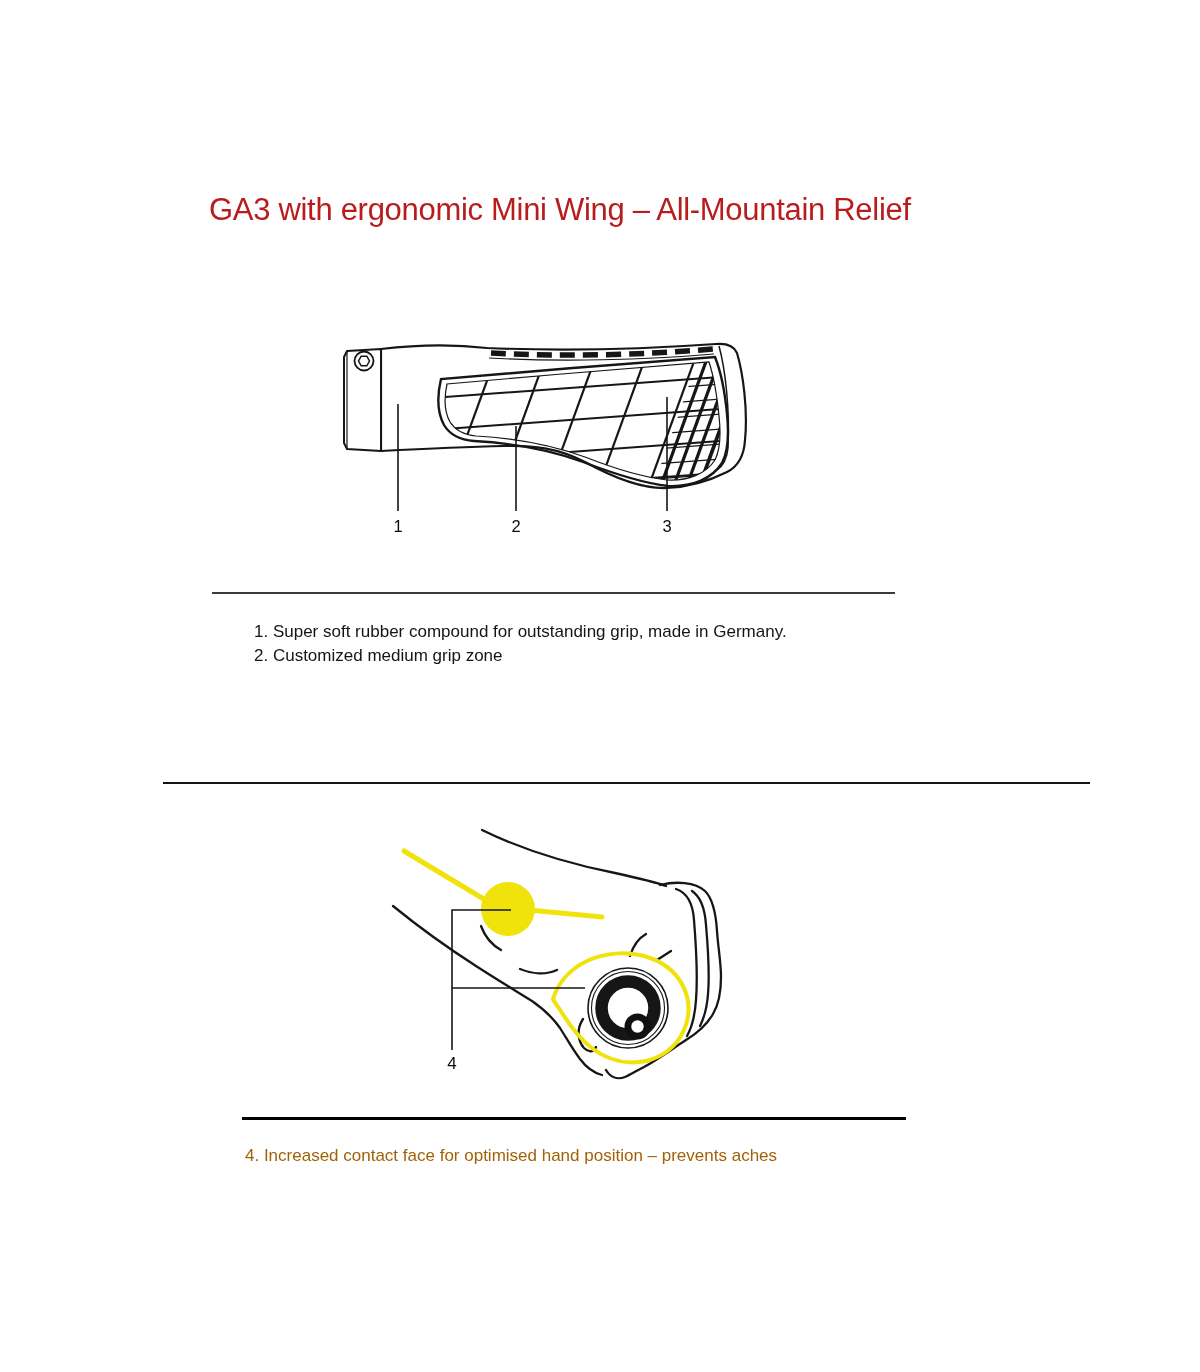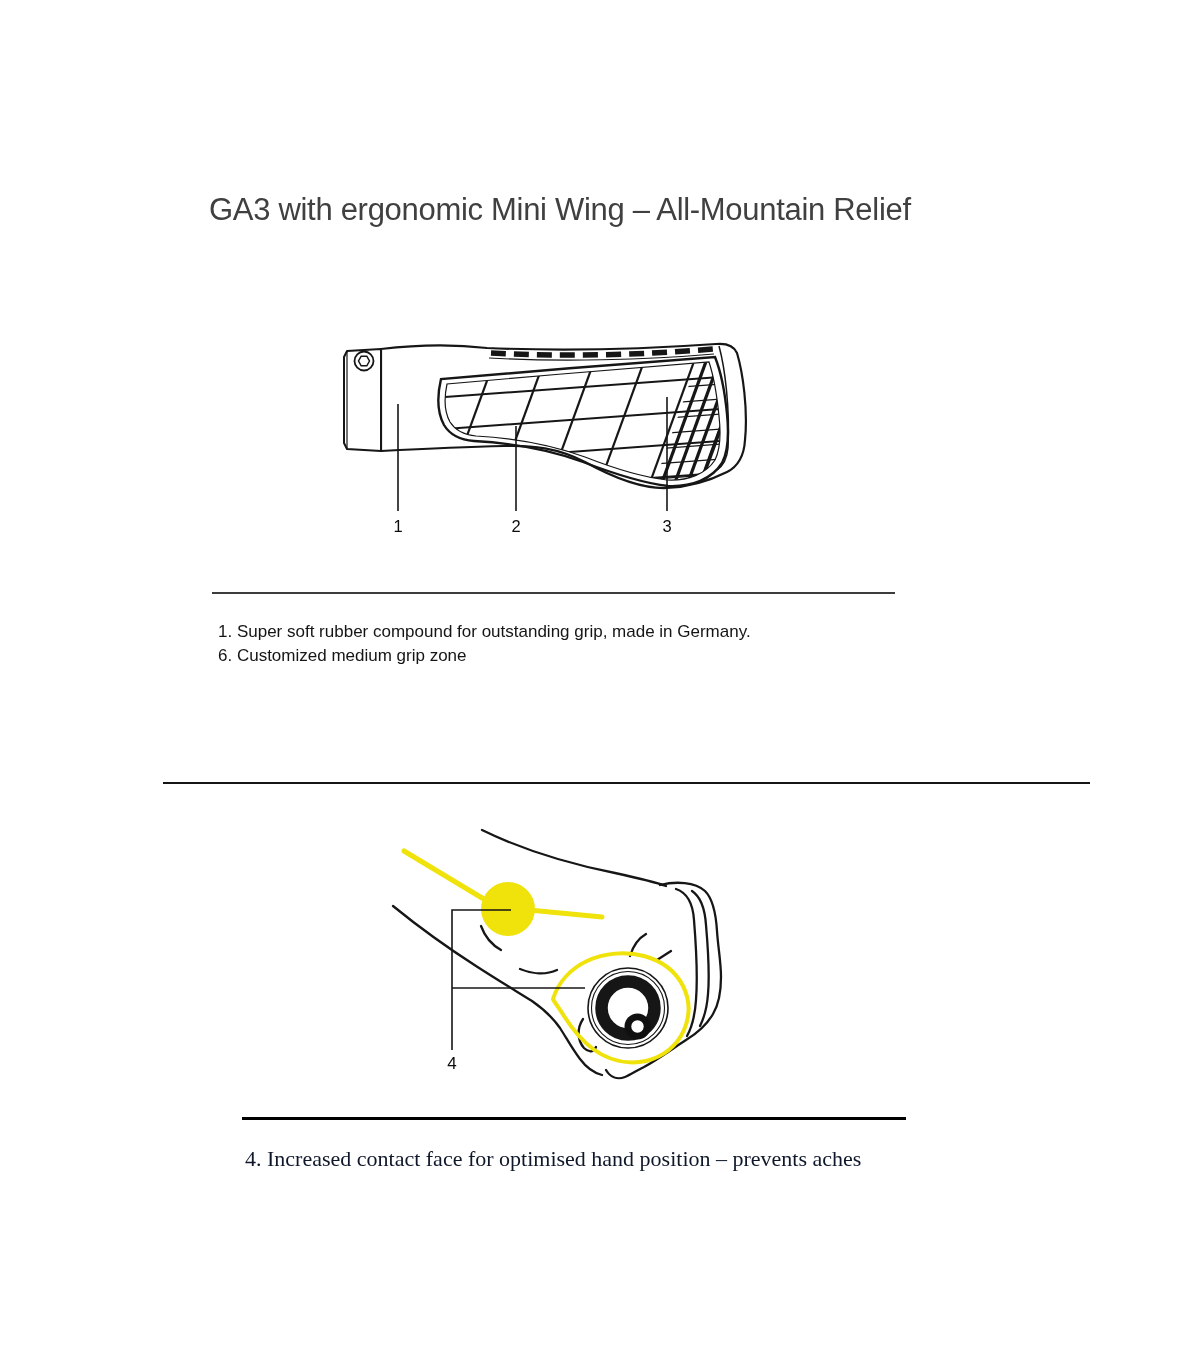--- a/index.html
+++ b/index.html
@@ -5,25 +5,25 @@
   :root { --ink:#1a1a1a; --yellow:#f0e20b; }
   * { margin:0; padding:0; box-sizing:border-box; }
   html,body { background:#ffffff; }
   body {
     width:1200px; height:1372px; position:relative; overflow:hidden;
     font-family:"Liberation Sans", sans-serif; color:var(--ink);
   }
   .abs { position:absolute; }
   .page-title {
     left:209px; top:192px; font-size:31px; font-weight:400;
-    letter-spacing:-0.3px; color:#404040; white-space:nowrap;
+    letter-spacing:-0.3px; color:#b91c1c; white-space:nowrap;
   }
   .feature-list { left:218px; top:620px; font-size:17px; line-height:24px; color:#151515; }
-  .feature-line { white-space:nowrap; }
-  .feature-bottom { left:245px; top:1146px; font-size:22px; color:#0f172a; white-space:nowrap;font-family:Liberation Serif, serif; }
+  .feature-line { white-space:nowrap;margin-left:36px; }
+  .feature-bottom { left:245px; top:1146px; font-size:17px; color:#a16207; white-space:nowrap; }
   .sep { position:absolute; }
   .sep1 { left:212px; top:592px; width:683px; height:2px; background:#3c3c3c; }
   .sep2 { left:163px; top:782px; width:927px; height:2px; background:#151515; }
   .sep3 { left:242px; top:1117px; width:664px; height:3px; background:#000; }
   .callout-num {
     position:absolute; width:18px; text-align:center;
     font-size:16.5px; color:#0c0c0c;
   }
   svg { position:absolute; overflow:visible; }
   .ln  { stroke:#161616; fill:none; }
@@ -114,21 +114,21 @@
 </svg>
 
 <div class="callout-num" style="left:389px; top:517px;">1</div>
 <div class="callout-num" style="left:507px; top:517px;">2</div>
 <div class="callout-num" style="left:658px; top:517px;">3</div>
 
 <div class="sep sep1"></div>
 
 <div class="abs feature-list">
   <div class="feature-line">1. Super soft rubber compound for outstanding grip, made in Germany.</div>
-  <div class="feature-line">6. Customized medium grip zone</div>
+  <div class="feature-line">2. Customized medium grip zone</div>
 </div>
 
 <div class="sep sep2"></div>
 
 <svg class="abs" style="left:380px; top:795px;" width="350" height="295" viewBox="380 795 350 295">
 
   <circle class="yellow-fill" cx="508" cy="909" r="27"></circle>
 
   <path class="yellow-stroke" stroke-width="5" stroke-linejoin="round" stroke-linecap="round" d="M404,851 L497,907 L602,917"></path>
 

